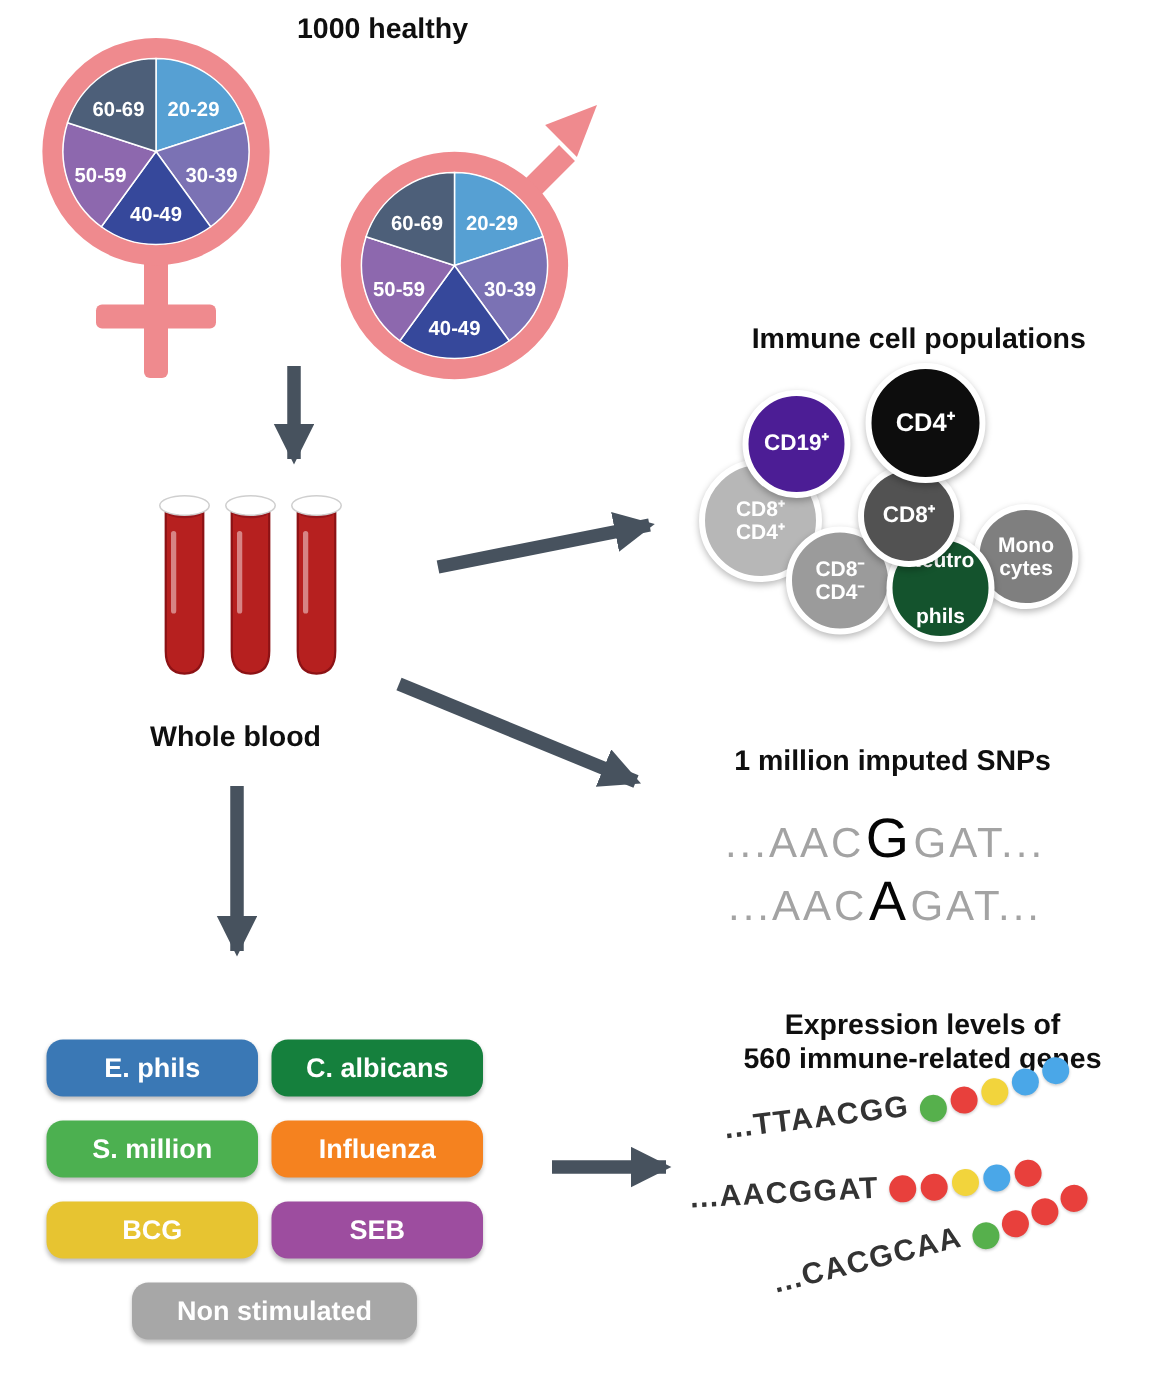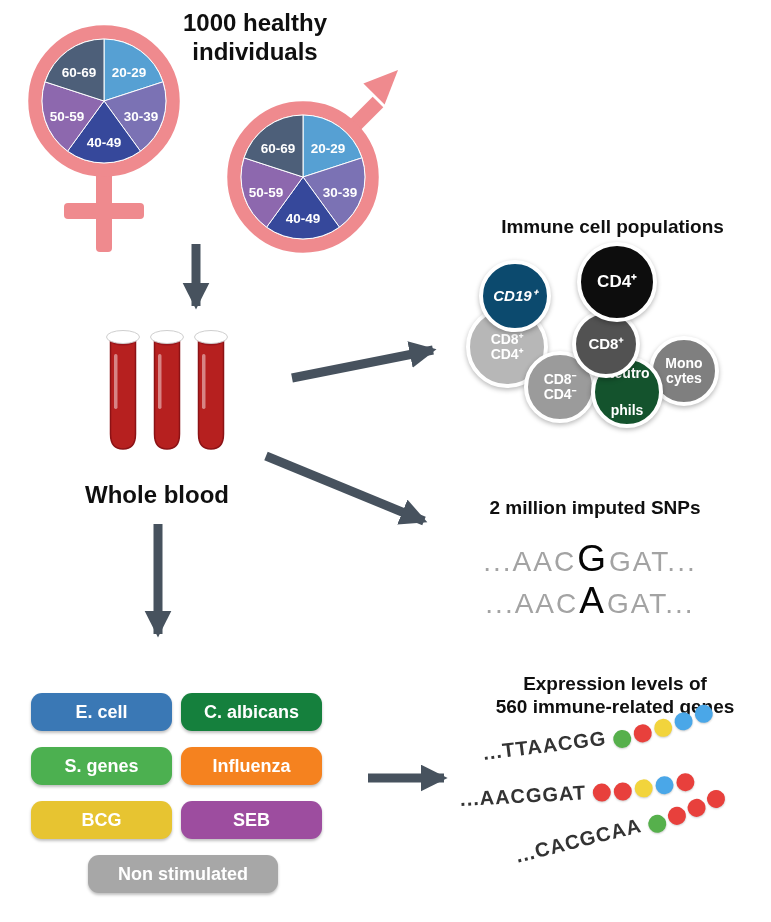--- a/index.html
+++ b/index.html
@@ -1,21 +1,21 @@
 <!DOCTYPE html>
 <html><head>
 <meta charset="utf-8">
 <style>
   html,body{margin:0;padding:0;background:#fff;}
   body{font-family:"Liberation Sans", sans-serif;}
   .canvas{position:relative;width:771px;height:922px;background:#fff;overflow:hidden;}
   .abs{position:absolute;}
   .layer{position:absolute;left:0;top:0;}
   .title{font-weight:bold;color:#0f0f0f;text-align:center;line-height:1.22;}
-  .t20{font-size:24px;}
+  .t20{font-size:19px;}
   .t19{font-size:19px;}
   .pie-label{font-size:13.5px;font-weight:bold;fill:#ffffff;}
   .cell{border-radius:50%;border:4px solid #fff;box-sizing:border-box;display:flex;flex-direction:column;
         align-items:center;justify-content:center;color:#fff;font-weight:bold;text-align:center;
         line-height:1.08;box-shadow:0 2px 5px rgba(0,0,0,0.28);}
   .cell span{display:block;}
   .fs14{font-size:14px;} .fs15{font-size:15px;} .fs17{font-size:17px;}
   .pill{border-radius:11px;color:#fff;font-weight:bold;font-size:18px;display:flex;align-items:center;
         justify-content:center;box-shadow:0 2px 3px rgba(0,0,0,0.25);}
   .snp-row{display:flex;align-items:baseline;justify-content:center;font-weight:normal;color:#a3a3a3;
@@ -46,21 +46,20 @@
     </defs>
     <line x1="196" y1="244" x2="196" y2="306" stroke="#47525e" stroke-width="9" marker-end="url(#ah)" style="stroke: rgb(71, 82, 94);"></line>
     <line x1="292" y1="378" x2="433" y2="350" stroke="#47525e" stroke-width="9" marker-end="url(#ah)" style="stroke: rgb(71, 82, 94);"></line>
     <line x1="266" y1="456" x2="424" y2="521" stroke="#47525e" stroke-width="9" marker-end="url(#ah)" style="stroke: rgb(71, 82, 94);"></line>
     <line x1="158" y1="524" x2="158" y2="634" stroke="#47525e" stroke-width="9" marker-end="url(#ah)" style="stroke: rgb(71, 82, 94);"></line>
     <line x1="368" y1="778" x2="444" y2="778" stroke="#47525e" stroke-width="9" marker-end="url(#ah)" style="stroke: rgb(71, 82, 94);"></line>
   </svg>
 
   <div class="abs title t20" style="left:155px;top:8px;width:200px;">
     <div>1000 healthy</div>
-    <div>individuals</div>
   </div>
 
   <svg class="abs" style="left:8px;top:10px;" width="200" height="252" viewBox="0 0 200 252">
     <rect x="88" y="158" width="16" height="84" rx="4" fill="#ef8a8e" style="fill: rgb(239, 138, 142);"></rect>
     <rect x="56" y="193" width="80" height="16" rx="4" fill="#ef8a8e" style="fill: rgb(239, 138, 142);"></rect>
     <circle cx="96" cy="91" r="69" fill="#ffffff" stroke="#ef8a8e" stroke-width="13.5" style="stroke: rgb(239, 138, 142);"></circle>
     <g transform="translate(96,91)">
       <path d="M0 0 L0 -62 A62 62 0 0 1 58.97 -19.16 Z" stroke="#fff" stroke-width="1" style="fill: rgb(86, 160, 211);"></path>
       <path d="M0 0 L58.97 -19.16 A62 62 0 0 1 36.44 50.16 Z" stroke="#fff" stroke-width="1" style="fill: rgb(123, 114, 180);"></path>
       <path d="M0 0 L36.44 50.16 A62 62 0 0 1 -36.44 50.16 Z" stroke="#fff" stroke-width="1" style="fill: rgb(54, 72, 155);"></path>
@@ -129,47 +128,47 @@
     <span class="fs14">CD8⁻</span>
     <span class="fs14">CD4⁻</span>
   </div>
   <div class="abs cell" style="left: 591px; top: 356px; width: 72px; height: 72px; background-color: #14532d; gap: 21px;">
     <span class="fs14">Neutro</span>
     <span class="fs14">phils</span>
   </div>
   <div class="abs cell" style="left: 572px; top: 310px; width: 68px; height: 68px; background-color: rgb(82, 82, 82);">
     <span class="fs15">CD8⁺</span>
   </div>
-  <div class="abs cell" style="left: 479px; top: 260px; width: 72px; height: 72px; background-color: #0c4a6e; font-style: italic;">
+  <div class="abs cell" style="left: 495px; top: 260px; width: 72px; height: 72px; background-color: #4c1d95;">
     <span class="fs15">CD19⁺</span>
   </div>
   <div class="abs cell" style="left: 577px; top: 242px; width: 80px; height: 80px; background-color: rgb(13, 13, 13);">
     <span class="fs17">CD4⁺</span>
   </div>
 
-  <div class="abs title t19" style="left:455px;top:496px;width:280px;">2 million imputed SNPs</div>
+  <div class="abs title t19" style="left:455px;top:496px;width:280px;">1 million imputed SNPs</div>
   <div class="abs snp-row" style="left:440px;top:540px;width:300px;">
     <span>...AAC</span>
       <span class="snp-variant">G</span>
       <span>GAT...</span>
   </div>
   <div class="abs snp-row" style="left:440px;top:582px;width:300px;">
     <span>...AAC</span>
       <span class="snp-variant">A</span>
       <span>GAT...</span>
   </div>
 
   <div class="abs pill" style="left: 31px; top: 693px; width: 141px; height: 38px; background-color: rgb(58, 120, 181);">
-    <span>E. cell</span>
+    <span>E. phils</span>
   </div>
   <div class="abs pill" style="left: 181px; top: 693px; width: 141px; height: 38px; background-color: #15803d;">
     <span>C. albicans</span>
   </div>
   <div class="abs pill" style="left: 31px; top: 747px; width: 141px; height: 38px; background-color: rgb(76, 176, 80);">
-    <span>S. genes</span>
+    <span>S. million</span>
   </div>
   <div class="abs pill" style="left: 181px; top: 747px; width: 141px; height: 38px; background-color: rgb(245, 130, 31);">
     <span>Influenza</span>
   </div>
   <div class="abs pill" style="left: 31px; top: 801px; width: 141px; height: 38px; background-color: rgb(231, 196, 49);">
     <span>BCG</span>
   </div>
   <div class="abs pill" style="left: 181px; top: 801px; width: 141px; height: 38px; background-color: rgb(157, 77, 159);">
     <span>SEB</span>
   </div>

